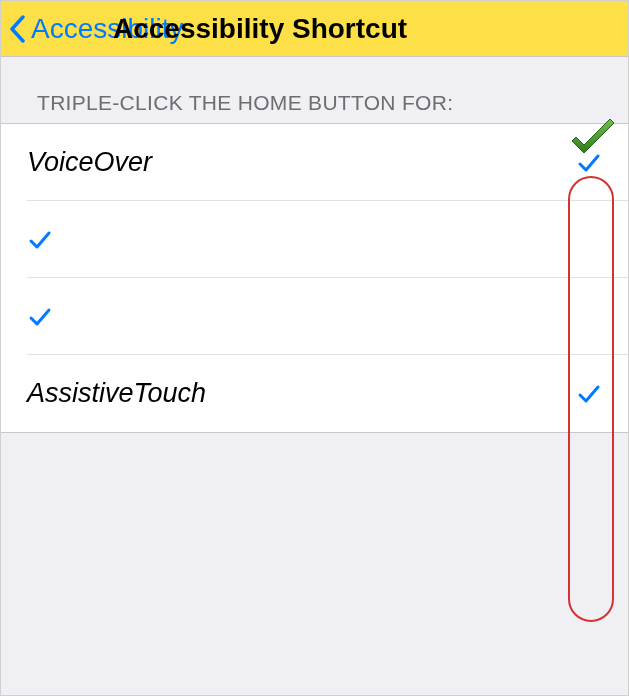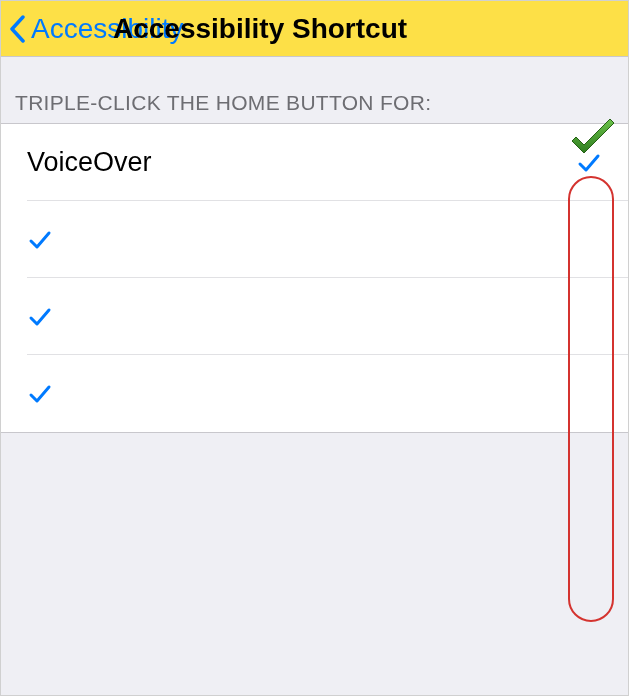--- a/index.html
+++ b/index.html
@@ -49,39 +49,40 @@
       pointer-events: none;
       padding-left: 108px;
       text-align: left;
     }
     .section-gap {
       height: 66px;
       position: relative;
     }
     .section-header {
       position: absolute;
-      left: 14px;
+      left: 36px;
       bottom: 8px;
       color: #6d6d72;
       font-size: 21px;
       letter-spacing: 0.3px;
     }
     .list {
       background: #fff;
       border-top: 1px solid #c8c7cc;
       border-bottom: 1px solid #c8c7cc;
     }
     .row {
       display: flex;
       align-items: center;
       height: 77px;
       padding-left: 26px;
       padding-right: 26px;
       position: relative;
       cursor: pointer;
+      font-style: italic;
     }
     .row:not(:last-child)::after {
       content: "";
       position: absolute;
       left: 26px;
       right: 0;
       bottom: 0;
       height: 1px;
       background: #e1e1e4;
     }
@@ -141,20 +142,21 @@
     <svg class="check" viewBox="0 0 26 26">
         <polyline points="4,14 10,20 22,6" fill="none" stroke="#007aff" stroke-width="3" stroke-linecap="round" stroke-linejoin="round"></polyline>
       </svg>
   </div>
   <div class="row">
     <svg class="check" viewBox="0 0 26 26">
         <polyline points="4,14 10,20 22,6" fill="none" stroke="#007aff" stroke-width="3" stroke-linecap="round" stroke-linejoin="round"></polyline>
       </svg>
   </div>
   <div class="row">
+    <span class="row-label">AssistiveTouch</span>
     <svg class="check" viewBox="0 0 26 26">
         <polyline points="4,14 10,20 22,6" fill="none" stroke="#007aff" stroke-width="3" stroke-linecap="round" stroke-linejoin="round"></polyline>
       </svg>
   </div>
 </div>
 
 <svg class="annot-green-check" viewBox="0 0 50 44">
   <defs>
     <linearGradient id="gg" x1="0" y1="0" x2="0" y2="1">
       <stop offset="0" stop-color="#6cc24a"></stop>

